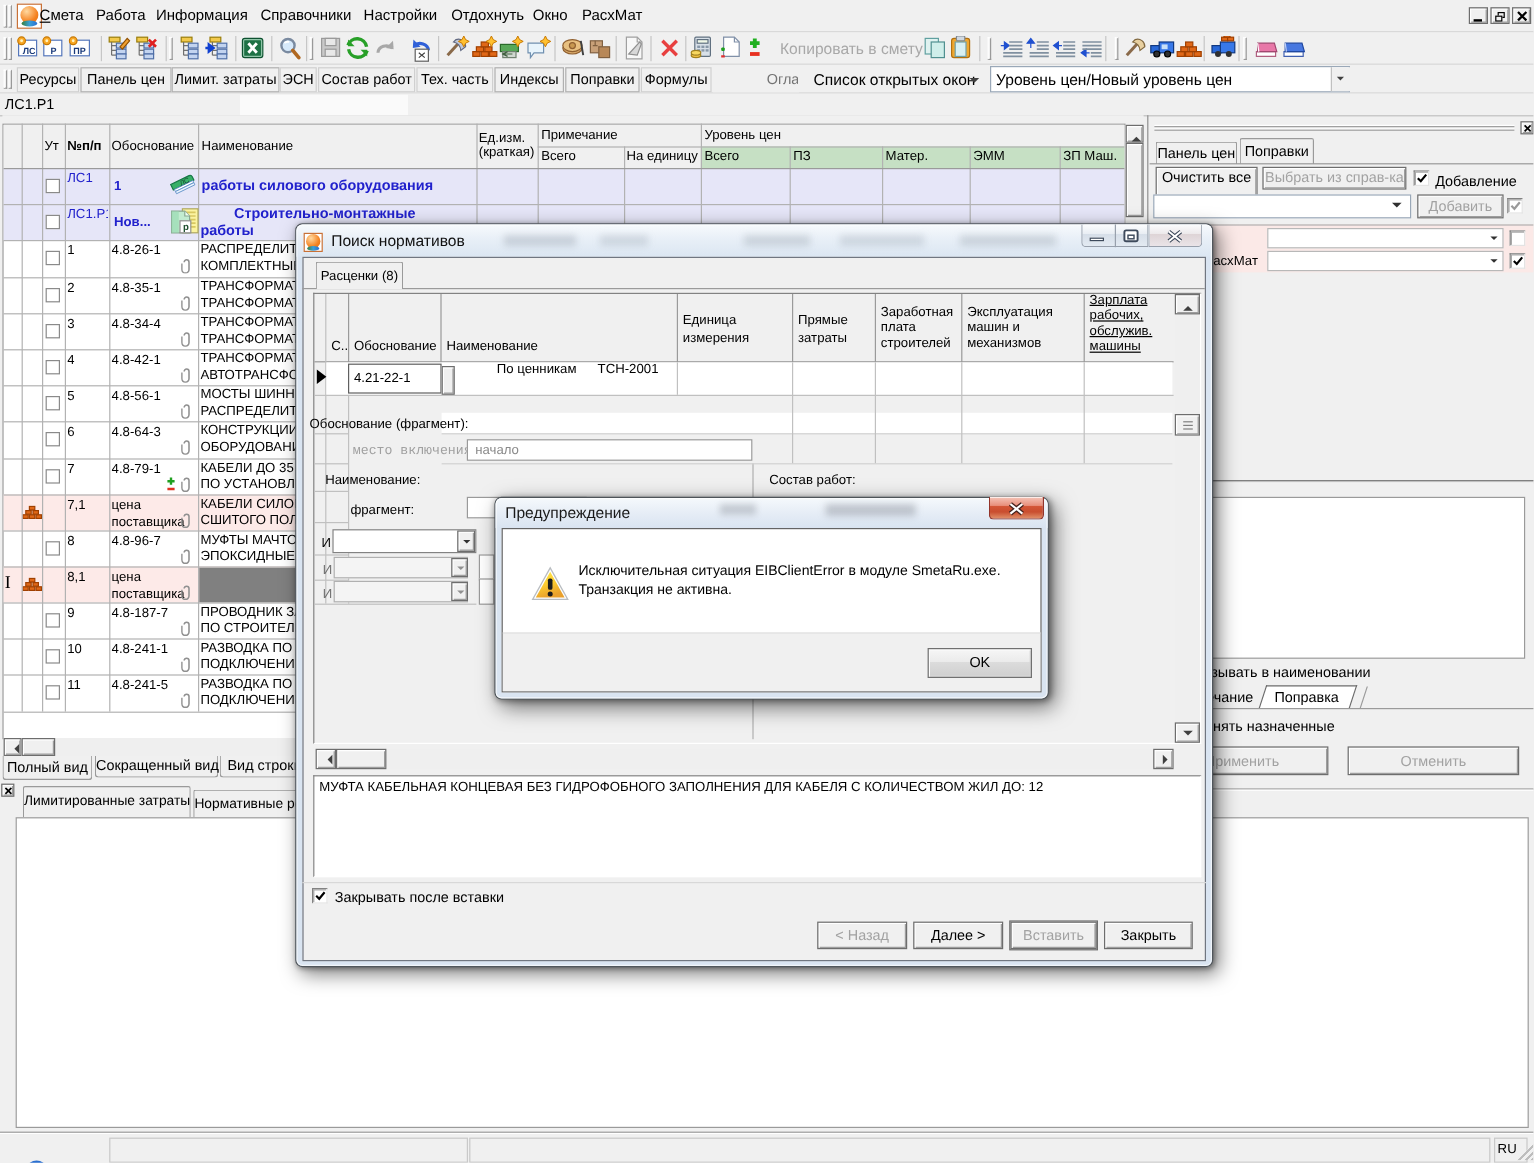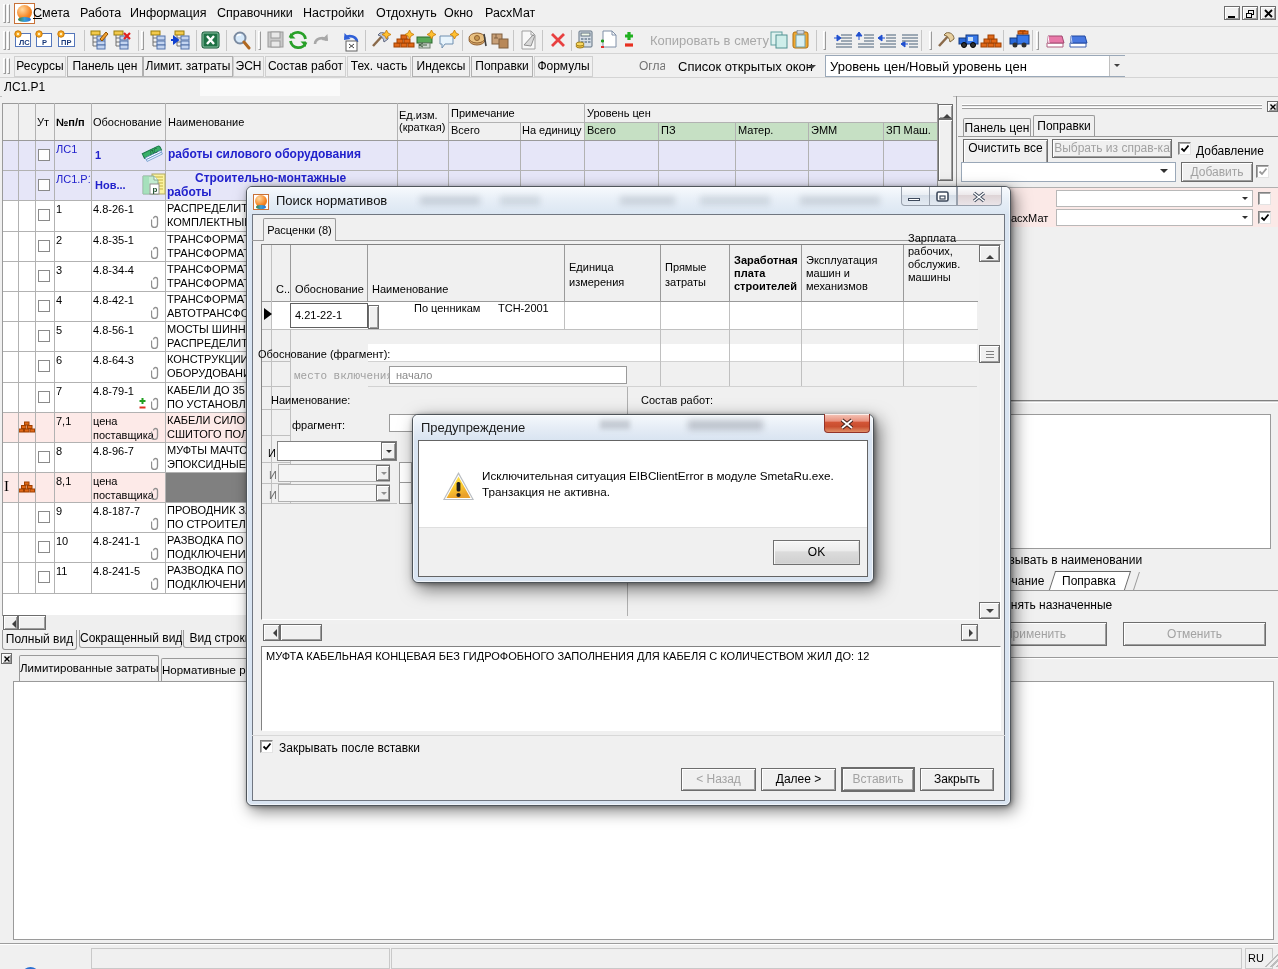--- a/index.html
+++ b/index.html
@@ -700,23 +700,23 @@
     <div class="d1vh" style="left:660px"></div>
     <div class="d1vh" style="left:729px"></div>
     <div class="d1vh" style="left:801px"></div>
     <div class="d1vh" style="left:903px"></div>
 
 <div class="d1t" style="left:276px;top:283px;">С..</div>
 <div class="d1t" style="left:295px;top:283px;">Обоснование</div>
 <div class="d1t" style="left:372px;top:283px;">Наименование</div>
 <div class="d1t" style="left:569px;top:260px;line-height:15px;">Единица<br>измерения</div>
 <div class="d1t" style="left:665px;top:260px;line-height:15px;">Прямые<br>затраты</div>
-<div class="d1t" style="left:734px;top:254px;font-weight:bold;">Заработная<br>плата<br>строителей</div>
+<div class="d1t" style="left:734px;top:254px;">Заработная<br>плата<br>строителей</div>
 <div class="d1t" style="left:806px;top:254px;">Эксплуатация<br>машин и<br>механизмов</div>
-<div class="d1t" style="left:908px;top:232px;">Зарплата<br>рабочих,<br>обслужив.<br>машины</div>
+<div class="d1t" style="left:908px;top:244px;text-decoration:underline;">Зарплата<br>рабочих,<br>обслужив.<br>машины</div>
 
 <div class="abs" style="left:272px;top:302px;width:705px;height:27px;background:#fff;"></div>
 <div class="abs" style="left:262px;top:329px;width:716px;height:1px;background:#c0c0c0;"></div>
 <div class="abs" style="left:264px;top:308px;width:0;height:0;border:6px solid transparent;border-left:8px solid #000;"></div>
 <div class="abs" style="left:290px;top:303px;width:78px;height:25px;background:#fff;border:1px solid #606060;font-size:11px;padding:5px 0 0 4px;">4.21-22-1</div>
 <div class="abs btnc" style="left:368px;top:305px;width:11px;height:24px;"></div>
 <div class="d1t" style="left:414px;top:302px;">По ценникам</div>
 <div class="d1t" style="left:498px;top:302px;">ТСН-2001</div>
 
 <div class="abs" style="left:368px;top:344px;width:609px;height:17px;background:#fff;"></div>

